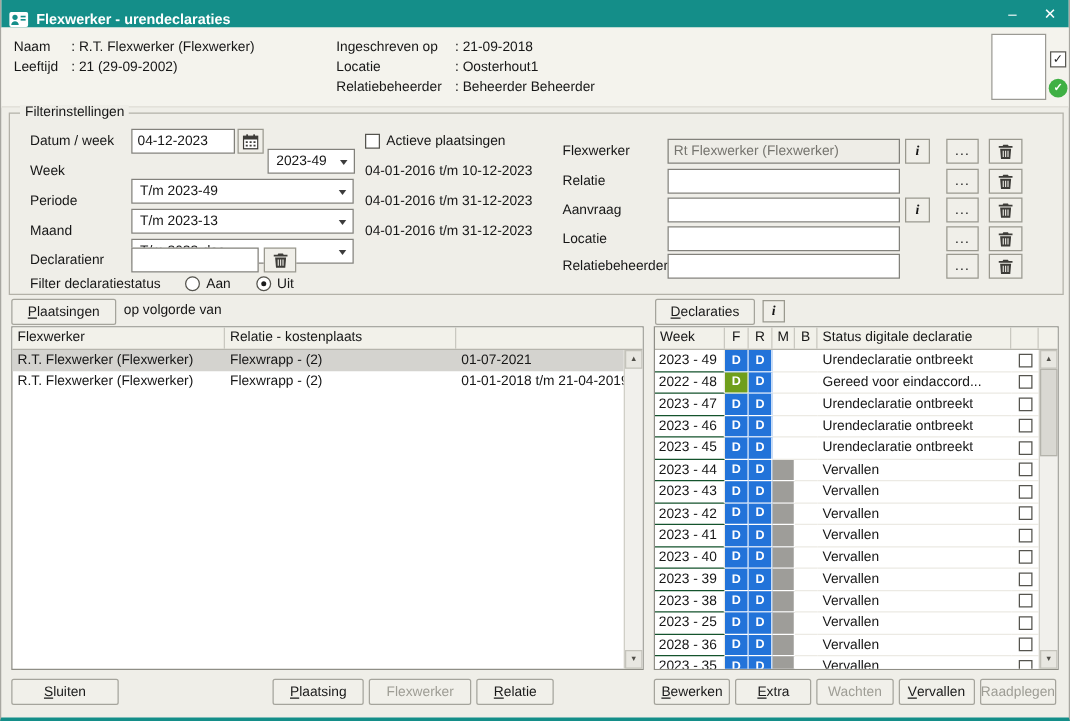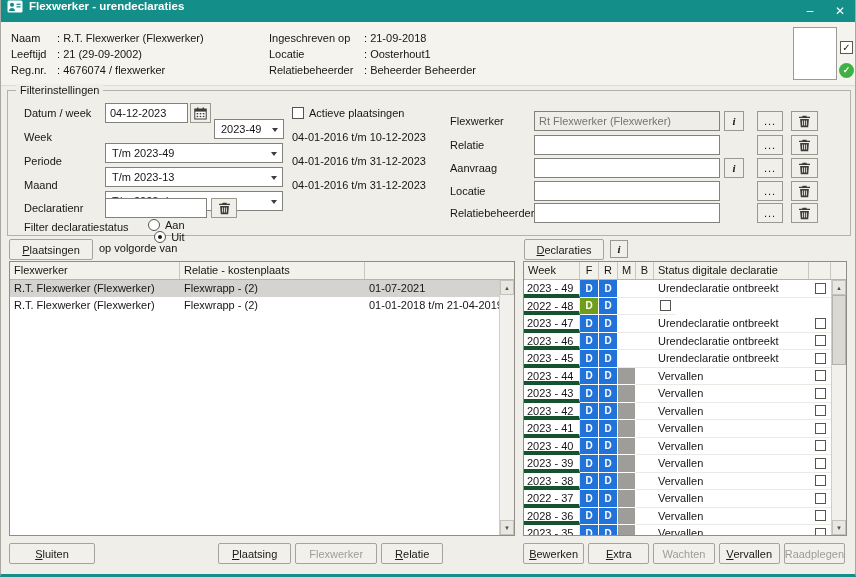--- a/index.html
+++ b/index.html
@@ -3,21 +3,21 @@
 <meta charset="utf-8">
 <style>
   *{margin:0;padding:0;box-sizing:border-box;}
   html,body{width:856px;height:577px;overflow:hidden;}
   body{font-family:"Liberation Sans",sans-serif;font-size:11px;color:#161616;background:#fff;}
   u{text-decoration:underline;}
   .window{position:absolute;top:0;left:0;width:856px;height:577px;background:#efeee8;
     border-left:1px solid #a8a7a1;border-right:1px solid #a8a7a1;border-bottom:3px solid var(--titlebar);overflow:hidden;}
 
   
-  .titlebar{position:absolute;top:0;left:0;right:0;height:22px;background:var(--titlebar);display:flex;align-items:flex-start;padding-left:6px;}
+  .titlebar{position:absolute;top:0;left:0;right:0;height:22px;background:var(--titlebar);display:flex;align-items:flex-end;padding-left:6px;}
   .tb-icon{width:16px;height:13px;margin-right:6px;display:flex;}
   .tb-title{color:#fff;font-weight:bold;font-size:11.5px;flex:1;}
   .tb-btn{width:30px;height:22px;color:#fff;display:flex;align-items:center;justify-content:center;font-size:12px;cursor:default;}
 
   
   .hdr{position:absolute;top:22px;left:0;right:0;height:64px;background:#f4f3ed;border-bottom:1px solid #dddcd4;padding-left:32px;}
   .hcol{position:absolute;top:8px;}
   .hcol-1{left:10px;} .hcol-1 .hlab{width:46px;}
   .hcol-2{left:268px;} .hcol-2 .hlab{width:95px;}
   .hcol-3{left:535px;} .hcol-3 .hlab{width:90px;}
@@ -37,21 +37,21 @@
   .tinput.disabled,.tinput:disabled{background:#eeede7;color:#75746e;}
   .combo{position:absolute;height:20px;background:#fff;border:1px solid #82817b;padding:0 16px 0 6px;overflow:hidden;white-space:nowrap;margin-top:16px;}
   .combo-txt{display:block;line-height:18px;overflow:hidden;white-space:nowrap;}
   .arr{position:absolute;right:5px;top:8px;width:0;height:0;border-left:3.5px solid transparent;border-right:3.5px solid transparent;border-top:4px solid #3c3c3c;}
   .sq-btn{position:absolute;height:20px;background:#f0efe9;border:1px solid #9a998f;display:flex;align-items:center;justify-content:center;font-size:11px;cursor:default;}
   .cal-btn{width:21px;}
   .info-btn{width:20px;font-weight:bold;font-family:"Liberation Serif",serif;font-style:italic;}
   .dots-btn{width:26px;letter-spacing:1px;}
   .trash-btn{width:26px;}
   .cbx{position:absolute;width:12px;height:12px;background:#fff;border:1px solid #55544e;font-size:10px;line-height:10px;text-align:center;}
-  .radios{position:absolute;display:flex;align-items:flex-end;height:16px;flex-direction:column;}
+  .radios{position:absolute;display:flex;align-items:center;height:16px;}
   .radio-wrap{display:inline-flex;align-items:center;gap:5px;margin-right:20px;}
   .radio{width:12px;height:12px;border-radius:50%;border:1px solid #55544e;background:#fff;position:relative;display:inline-block;}
   .radio.checked::after{content:"";position:absolute;left:3px;top:3px;width:4px;height:4px;border-radius:50%;background:#1b1b1b;}
   .lrow{position:absolute;left:0;width:100%;height:20px;}
   .llab{position:absolute;left:442px;line-height:20px;white-space:nowrap;}
   .linput{left:526px;width:186px;top:0;}
   .lk-info{left:716px;top:0;}
   .lk-dots{left:749px;top:0;}
   .lk-trash{left:783px;top:0;width:27px;}
 
@@ -70,21 +70,21 @@
   .thead{display:flex;height:18px;background:#f2f1ea;border-bottom:1px solid #b6b5ad;}
   .thc{height:100%;line-height:17px;padding:0 4px;border-right:1px solid #c9c8c0;overflow:hidden;white-space:nowrap;}
   .thc.c{padding:0;text-align:center;}
   .tbody{margin-right:15px;}
   .trow{display:flex;height:17px;line-height:17px;}
   .trow.selected{background:var(--selected-row);}
   .tc{padding:0 4px;overflow:hidden;white-space:nowrap;}
   .dbody{position:absolute;top:18px;left:0;right:15px;bottom:0;overflow:hidden;}
   .drow{display:flex;height:17.5px;background:#fff;}
   .dc{overflow:hidden;white-space:nowrap;}
-  .dc-week{width:56px;padding:0 3px;line-height:17px;border-right:1px solid #eceae4;border-bottom:4px solid #14532d;}
+  .dc-week{width:56px;padding:0 3px;line-height:17px;border-right:1px solid #eceae4;border-bottom:1px solid #14532d;}
   .dc-flag{width:19px;display:flex;align-items:center;justify-content:center;font-weight:bold;font-size:10px;color:#fff;border-bottom:1px solid #eceae4;}
   .dc-flag.blue{background:var(--blue-cell);border-right:1px solid #fff;border-bottom:1px solid #fff;}
   .dc-flag.green{background:var(--green-cell);border-right:1px solid #fff;border-bottom:1px solid #fff;}
   .dc-m{width:18px;border-bottom:1px solid #eceae4;}
   .dc-m.filled{background:var(--gray-cell);border-right:1px solid #fff;border-bottom:1px solid #fff;}
   .dc-b{width:18px;border-bottom:1px solid #eceae4;}
   .dc-status{width:155px;padding:0 4px;line-height:17px;border-bottom:1px solid #eceae4;}
   .dc-chk{width:22px;display:flex;align-items:center;justify-content:center;border-bottom:1px solid #eceae4;}
   .cb2{width:11px;height:11px;border:1px solid #55544e;background:#fff;display:inline-block;}
 
@@ -123,24 +123,20 @@
 
   <div class="hdr">
     <div class="hcol hcol-1">
         <div class="hrow">
           <span class="hlab">Naam</span>
           <span class="hval">R.T. Flexwerker (Flexwerker)</span>
         </div>
         <div class="hrow">
           <span class="hlab">Leeftijd</span>
           <span class="hval">21 (29-09-2002)</span>
-        </div>
-        <div class="hrow">
-          <span class="hlab">Reg.nr.</span>
-          <span class="hval">4676074 / flexwerker</span>
         </div>
       </div>
     <div class="hcol hcol-2">
         <div class="hrow">
           <span class="hlab">Ingeschreven op</span>
           <span class="hval">21-09-2018</span>
         </div>
         <div class="hrow">
           <span class="hlab">Locatie</span>
           <span class="hval">Oosterhout1</span>
@@ -338,20 +334,21 @@
           <div class="dc dc-chk">
             <span class="cb2"></span>
           </div>
         </div>
         <div class="drow">
           <div class="dc dc-week">2022 - 48</div>
           <div class="dc dc-flag green">D</div>
           <div class="dc dc-flag blue">D</div>
           <div class="dc dc-m"></div>
           <div class="dc dc-b"></div>
+          <div class="dc dc-status">Gereed voor eindaccord...</div>
           <div class="dc dc-chk">
             <span class="cb2"></span>
           </div>
         </div>
         <div class="drow">
           <div class="dc dc-week">2023 - 47</div>
           <div class="dc dc-flag blue">D</div>
           <div class="dc dc-flag blue">D</div>
           <div class="dc dc-m"></div>
           <div class="dc dc-b"></div>
@@ -453,21 +450,21 @@
           <div class="dc dc-flag blue">D</div>
           <div class="dc dc-flag blue">D</div>
           <div class="dc dc-m filled"></div>
           <div class="dc dc-b"></div>
           <div class="dc dc-status">Vervallen</div>
           <div class="dc dc-chk">
             <span class="cb2"></span>
           </div>
         </div>
         <div class="drow">
-          <div class="dc dc-week">2022 - 37</div>
+          <div class="dc dc-week">2023 - 25</div>
           <div class="dc dc-flag blue">D</div>
           <div class="dc dc-flag blue">D</div>
           <div class="dc dc-m filled"></div>
           <div class="dc dc-b"></div>
           <div class="dc dc-status">Vervallen</div>
           <div class="dc dc-chk">
             <span class="cb2"></span>
           </div>
         </div>
         <div class="drow">

